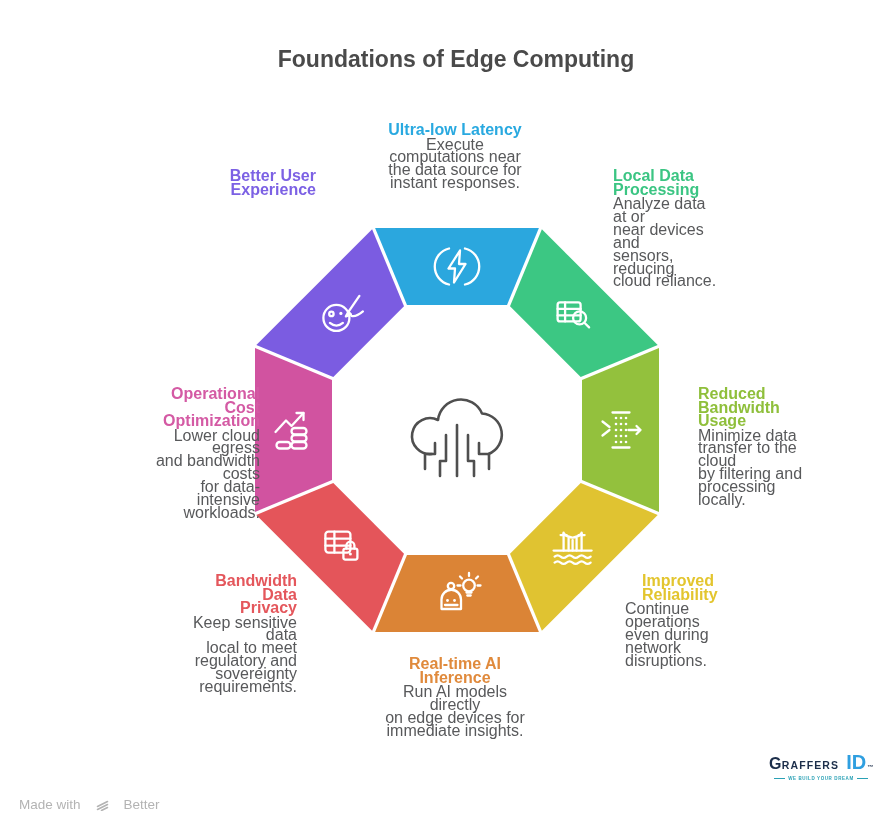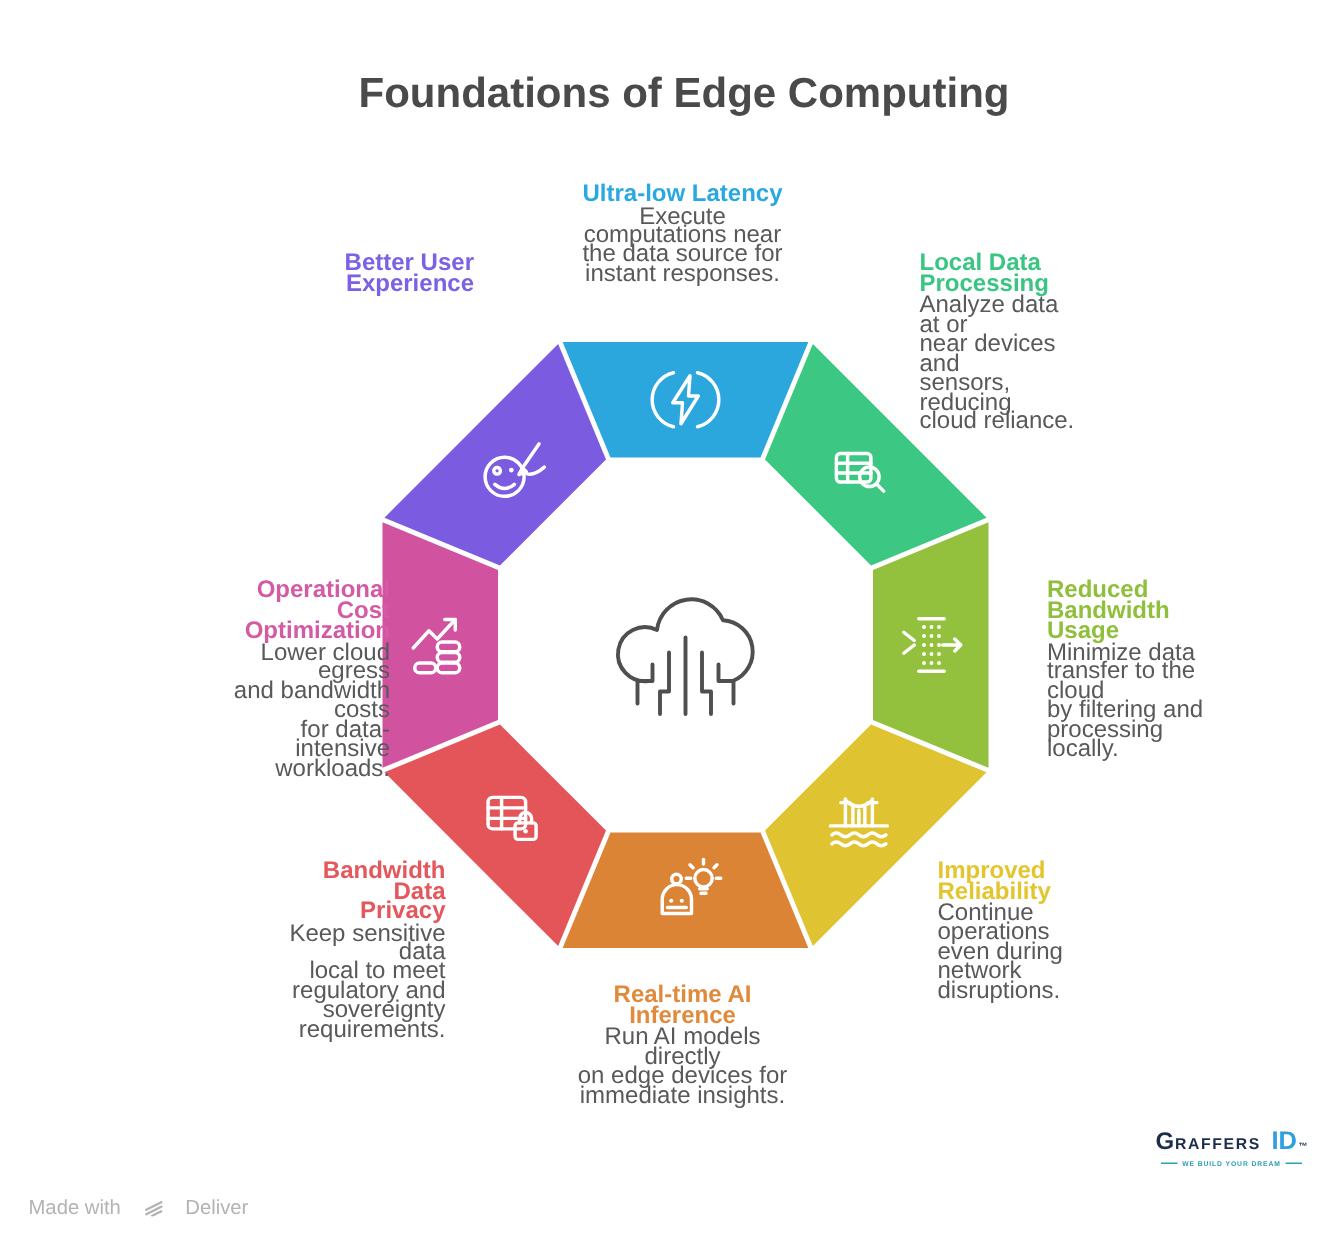--- a/index.html
+++ b/index.html
@@ -3,42 +3,42 @@
 <meta charset="utf-8">
 <style>
   html,body{margin:0;padding:0;}
   body{
     width:891px;height:835px;background:#ffffff;overflow:hidden;
     font-family:"Liberation Sans", sans-serif;
   }
   .canvas{position:relative;width:891px;height:835px;background:#fff;}
   .page-title{
     position:absolute;left:456px;top:46px;transform:translateX(-50%);
-    margin:0;font-size:28px;font-weight:700;color:#4A4A4A;white-space:nowrap;
+    margin:0;font-size:23px;font-weight:700;color:#4A4A4A;white-space:nowrap;
   }
   #octagon-svg{position:absolute;left:0;top:0;}
   .label-block{position:absolute;}
   .item-label{
     margin:0 0 2px 0;font-size:16px;line-height:13.5px;font-weight:700;
     white-space:pre-line;
   }
   .item-desc{
     margin:0;font-size:16px;line-height:12.9px;color:#58595B;white-space:pre-line;
   }
   .made-with{
     position:absolute;left:19px;top:797px;display:flex;align-items:center;gap:15px;
     color:#B3B3B3;font-size:13.5px;
   }
   .brand{
     position:absolute;right:23px;top:751px;width:94px;text-align:center;
   }
   .brand-row{display:flex;align-items:baseline;justify-content:center;font-weight:700;}
   .brand-g{font-size:16px;letter-spacing:.5px;}
   .brand-rest{font-size:10.5px;letter-spacing:1.1px;}
-  .brand-id{font-size:17px;margin-left:7px;}
+  .brand-id{font-size:20px;margin-left:7px;}
   .brand-tm{font-size:6px;vertical-align:super;margin-left:1px;}
   .brand-tagrow{display:flex;align-items:center;gap:3px;margin-top:2px;}
   .brand-tagline{font-size:4.5px;letter-spacing:.6px;font-weight:700;white-space:nowrap;}
   .tag-rule{flex:1;height:1px;}
 </style>
 </head>
 <body>
 
 <div class="canvas">
 
@@ -156,21 +156,21 @@
       </div>
       <div class="label-block" style="left: 698px; top: 387px; width: 118px; text-align: left;">
         <h3 class="item-label" style="color: rgb(143, 191, 59);">Reduced
 Bandwidth Usage</h3>
         <p class="item-desc">Minimize data
 transfer to the cloud
 by filtering and
 processing locally.</p>
       </div>
       <div class="label-block" style="left: 625px; top: 574px; width: 122px; text-align: left;">
-        <h3 class="item-label" style="color: rgb(227, 197, 46);">Improved
+        <h3 class="item-label" style="color: rgb(227, 197, 46); margin-left: 17px;">Improved
 Reliability</h3>
         <p class="item-desc">Continue operations
 even during network
 disruptions.</p>
       </div>
       <div class="label-block" style="left: 380px; top: 657px; width: 150px; text-align: center;">
         <h3 class="item-label" style="color: rgb(224, 138, 60);">Real-time AI
 Inference</h3>
         <p class="item-desc">Run AI models directly
 on edge devices for
@@ -199,21 +199,21 @@
       </div>
     </div>
 
   <div class="made-with">
     <span>Made with</span>
     <svg width="13" height="13" viewBox="0 0 13 13" fill="none" stroke="#B3B3B3" stroke-width="1.6" stroke-linecap="round">
       <path d="M1.5,8.5 L11.5,3.5"></path>
         <path d="M1.5,11.5 L11.5,6.5"></path>
         <path d="M5.5,12.5 L11.5,9.5"></path>
     </svg>
-    <span>Deliver</span>
+    <span>Better</span>
   </div>
 
   <div class="brand">
     <div class="brand-row">
       <span class="brand-g" id="brand-g" style="color: rgb(28, 46, 74);">G</span>
         <span class="brand-rest" id="brand-rest" style="color: rgb(28, 46, 74);">RAFFERS</span>
         <span class="brand-id" id="brand-id" style="color: rgb(47, 159, 224);">ID</span>
         <span class="brand-tm" id="brand-tm" style="color: rgb(28, 46, 74);">™</span>
     </div>
     <div class="brand-tagrow">

